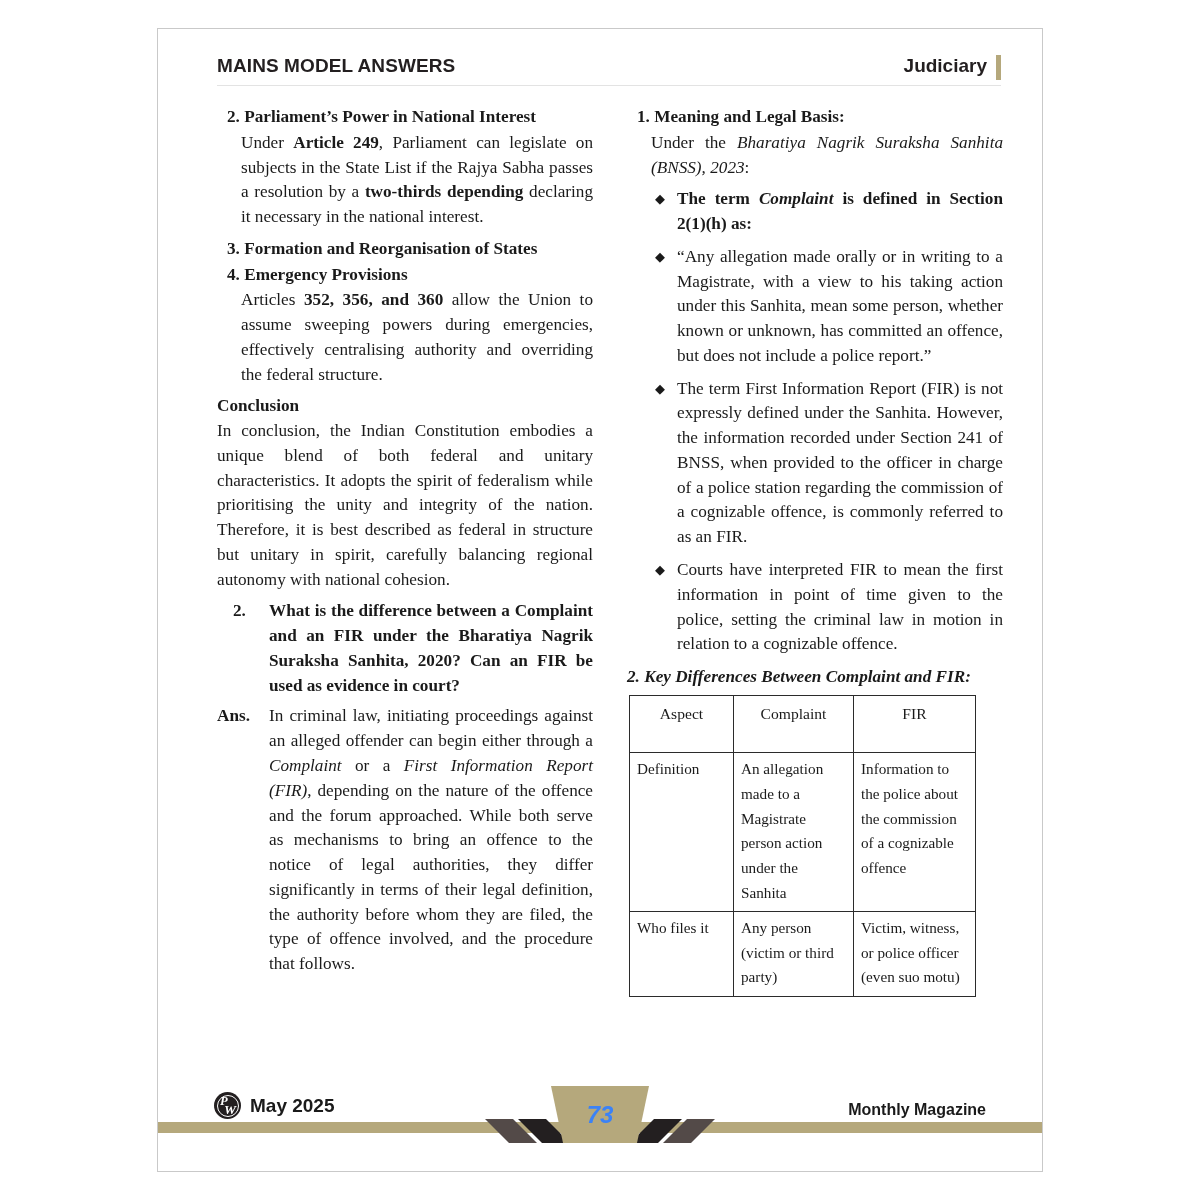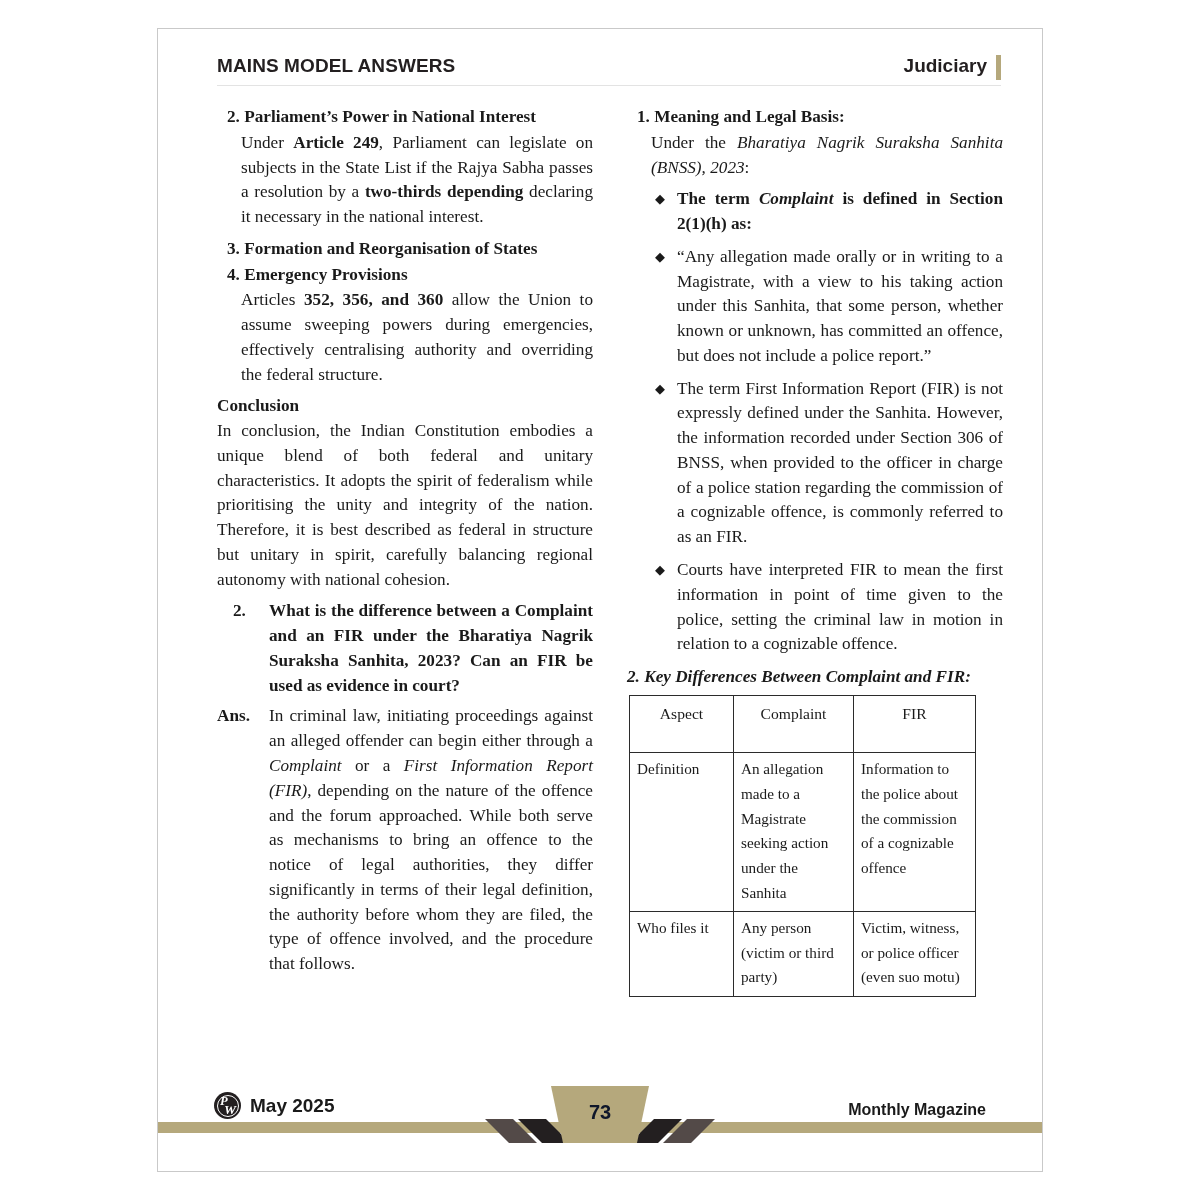--- a/index.html
+++ b/index.html
@@ -289,23 +289,24 @@
     width: 230px;
     height: 62px;
   }
   #page-badge svg { display: block; }
   #badge-num {
     position: absolute;
     left: 0; right: 0;
     top: 20px;
     text-align: center;
     font-family: "Liberation Sans", "DejaVu Sans", sans-serif;
-    font-size: 20px;
-    font-weight: bold;
-    color: #0f172a;
+    font-size: 24px;
+    font-weight: bold;
+    color: #3b82f6;
+    font-style: italic;
   }
 </style>
 </head>
 <body>
 
 <div id="page-sheet">
 
   <div id="page-header">
     <div class="hdr-row">
       <div id="hdr-left">MAINS MODEL ANSWERS</div>
@@ -327,21 +328,21 @@
       <div class="h-num">3. Formation and Reorganisation of States</div>
 
       <div class="h-num">4. Emergency Provisions</div>
       <div class="p-ind"><span>Articles </span><b>352, 356, and 360</b><span> allow the Union to assume sweeping powers during emergencies, effectively centralising authority and overriding the federal structure.</span></div>
 
       <div class="h-plain">Conclusion</div>
       <div class="p-full">In conclusion, the Indian Constitution embodies a unique blend of both federal and unitary characteristics. It adopts the spirit of federalism while prioritising the unity and integrity of the nation. Therefore, it is best described as federal in structure but unitary in spirit, carefully balancing regional autonomy with national cohesion.</div>
 
       <div class="qa-block">
         <div class="qa-label">2.</div>
-        <div class="qa-body bold">What is the difference between a Complaint and an FIR under the Bharatiya Nagrik Suraksha Sanhita, 2023? Can an FIR be used as evidence in court?</div>
+        <div class="qa-body bold">What is the difference between a Complaint and an FIR under the Bharatiya Nagrik Suraksha Sanhita, 2020? Can an FIR be used as evidence in court?</div>
       </div>
 
       <div class="qa-block">
         <div class="qa-label ans">Ans.</div>
         <div class="qa-body"><span>In criminal law, initiating proceedings against an alleged offender can begin either through a </span><i>Complaint</i><span> or a </span><i>First Information Report (FIR)</i><span>, depending on the nature of the offence and the forum approached. While both serve as mechanisms to bring an offence to the notice of legal authorities, they differ significantly in terms of their legal definition, the authority before whom they are filed, the type of offence involved, and the procedure that follows.</span></div>
       </div>
 
     </div>
 
     <div class="col" id="col-right">
@@ -349,26 +350,26 @@
       <div class="h-num">1. Meaning and Legal Basis:</div>
       <div class="p-ind"><span>Under the </span><i>Bharatiya Nagrik Suraksha Sanhita (BNSS), 2023</i><span>:</span></div>
 
       <div class="bul">
         <div class="bul-mark">◆</div>
         <div class="bul-text bold"><span>The term </span><i>Complaint</i><span> is defined in Section 2(1)(h) as:</span></div>
       </div>
 
       <div class="bul">
         <div class="bul-mark">◆</div>
-        <div class="bul-text">“Any allegation made orally or in writing to a Magistrate, with a view to his taking action under this Sanhita, that some person, whether known or unknown, has committed an offence, but does not include a police report.”</div>
+        <div class="bul-text">“Any allegation made orally or in writing to a Magistrate, with a view to his taking action under this Sanhita, mean some person, whether known or unknown, has committed an offence, but does not include a police report.”</div>
       </div>
 
       <div class="bul">
         <div class="bul-mark">◆</div>
-        <div class="bul-text">The term First Information Report (FIR) is not expressly defined under the Sanhita. However, the information recorded under Section 306 of BNSS, when provided to the officer in charge of a police station regarding the commission of a cognizable offence, is commonly referred to as an FIR.</div>
+        <div class="bul-text">The term First Information Report (FIR) is not expressly defined under the Sanhita. However, the information recorded under Section 241 of BNSS, when provided to the officer in charge of a police station regarding the commission of a cognizable offence, is commonly referred to as an FIR.</div>
       </div>
 
       <div class="bul">
         <div class="bul-mark">◆</div>
         <div class="bul-text">Courts have interpreted FIR to mean the first information in point of time given to the police, setting the criminal law in motion in relation to a cognizable offence.</div>
       </div>
 
       <div class="sub-h">2. Key Differences Between Complaint and FIR:</div>
 
       <table id="diff-table">
@@ -380,21 +381,21 @@
         <thead>
           <tr>
             <th>Aspect</th>
             <th>Complaint</th>
             <th>FIR</th>
           </tr>
         </thead>
         <tbody>
           <tr>
             <td>Definition</td>
-            <td>An allegation made to a Magistrate seeking action under the Sanhita</td>
+            <td>An allegation made to a Magistrate person action under the Sanhita</td>
             <td>Information to the police about the commission of a cognizable offence</td>
           </tr>
           <tr>
             <td>Who files it</td>
             <td>Any person (victim or third party)</td>
             <td>Victim, witness, or police officer (even suo motu)</td>
           </tr>
         </tbody>
       </table>
 

